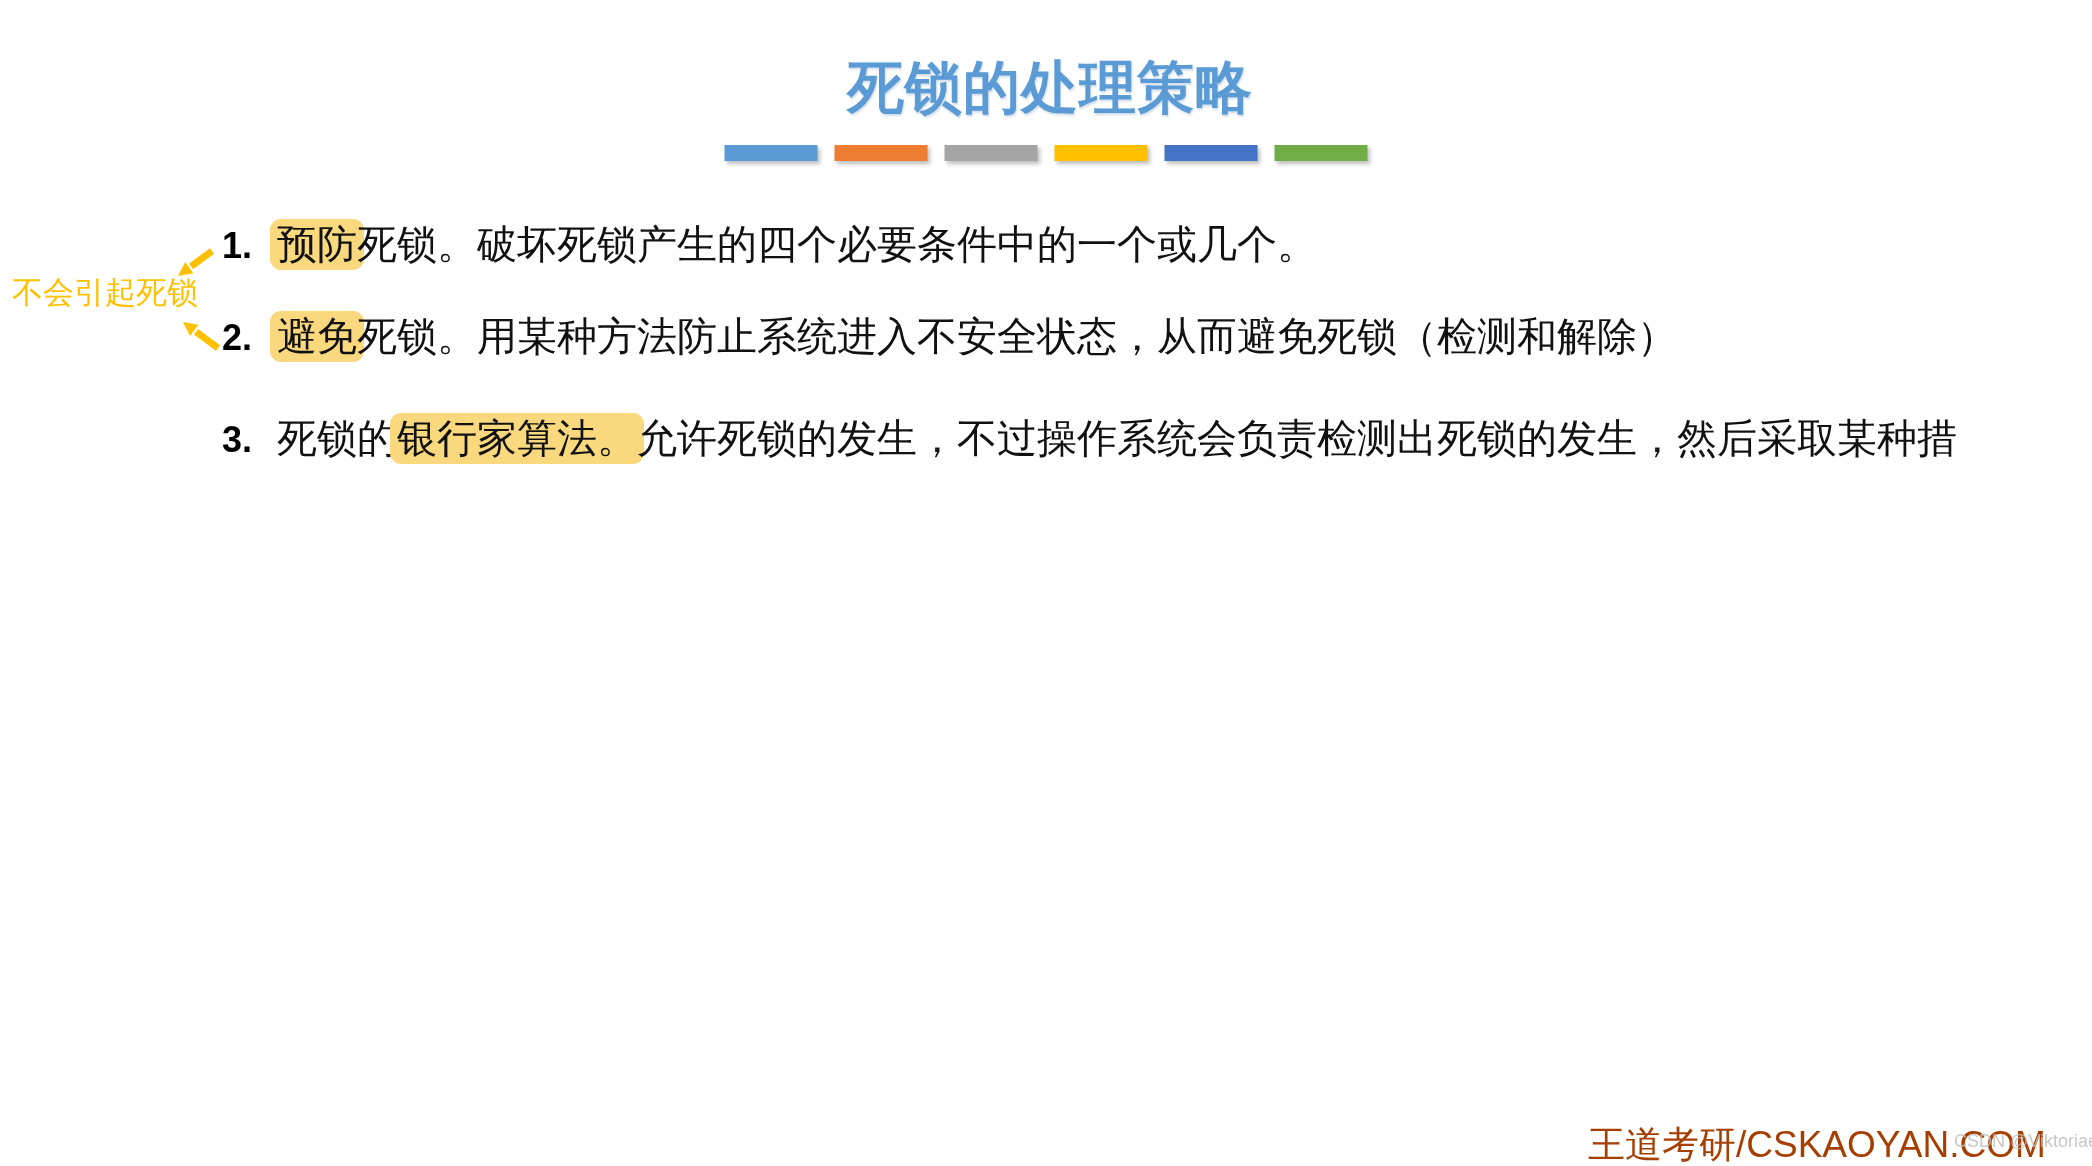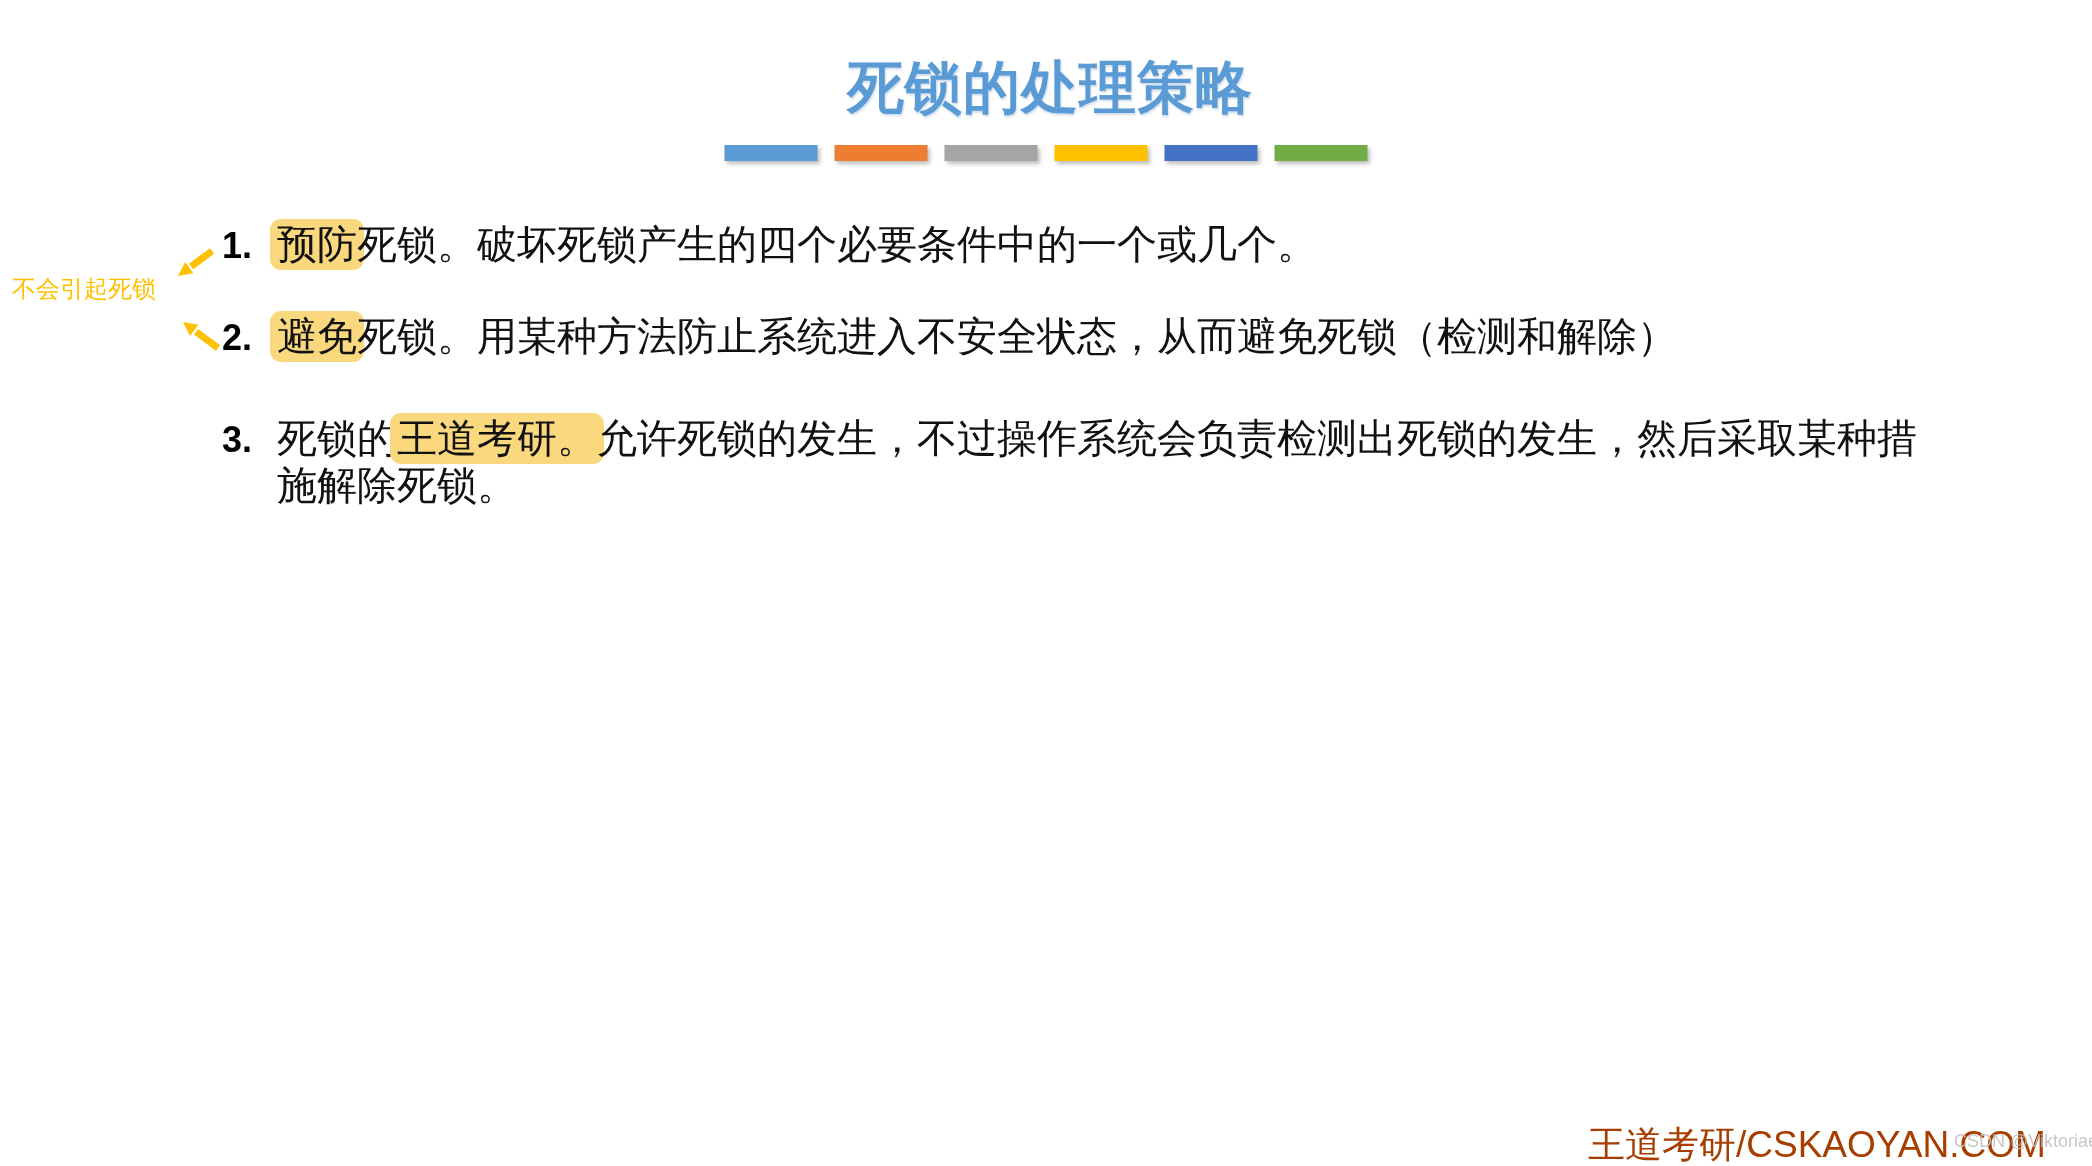--- a/index.html
+++ b/index.html
@@ -52,21 +52,21 @@
   .hl{
     background:var(--c-highlight,#FAD87E);
     border-radius:11px;
     padding:3px 7px;margin:-3px -7px;
   }
 
   
   .annotation-label{
     position:absolute;left:12px;top:276px;
     font-family:"Liberation Sans", sans-serif;
-    font-size:24px;line-height:1.1;
+    font-size:31px;line-height:1.1;
     color:var(--c-annotation,#FFC000);
     white-space:nowrap;
   }
   .arrow{position:absolute;}
   .arrow1{left:172px;top:246px;}
   .arrow2{left:178px;top:316px;}
   .arrow line{stroke:var(--c-annotation,#FFC000);stroke-width:7;}
   .arrow polygon{fill:var(--c-annotation,#FFC000);}
 
   
@@ -110,19 +110,19 @@
     <svg class="arrow arrow2" width="44" height="36" viewBox="0 0 44 36">
       <line x1="40" y1="32" x2="18" y2="15.8"></line>
       <polygon points="5,6 20.4,8.7 12,19.9"></polygon>
     </svg>
     <div class="annotation-label">不会引起死锁</div>
   </div>
 
   <ol class="strategy-list">
       <li class="list-item idx0"><span class="num">1.</span><span class="item-text"><span class="hl">预防</span><span class="">死锁。破坏死锁产生的四个必要条件中的一个或几个。</span></span></li>
       <li class="list-item idx1"><span class="num">2.</span><span class="item-text"><span class="hl">避免</span><span class="">死锁。用某种方法防止系统进入不安全状态，从而避免死锁（检测和解除）</span></span></li>
-      <li class="list-item idx2"><span class="num">3.</span><span class="item-text"><span class="">死锁的</span><span class="hl">王道考研。</span><span class="">允许死锁的发生，不过操作系统会负责检测出死锁的发生，然后采取某种措</span><br><span class="">施解除死锁。</span></span></li>
+      <li class="list-item idx2"><span class="num">3.</span><span class="item-text"><span class="">死锁的</span><span class="hl">银行家算法。</span><span class="">允许死锁的发生，不过操作系统会负责检测出死锁的发生，然后采取某种措</span><br></span></li>
     </ol>
 
   <div class="watermark">王道考研/CSKAOYAN.COM</div>
   <div class="overlay-watermark">CSDN @Viktoriae</div>
 
 </div>
 
 </body></html>

